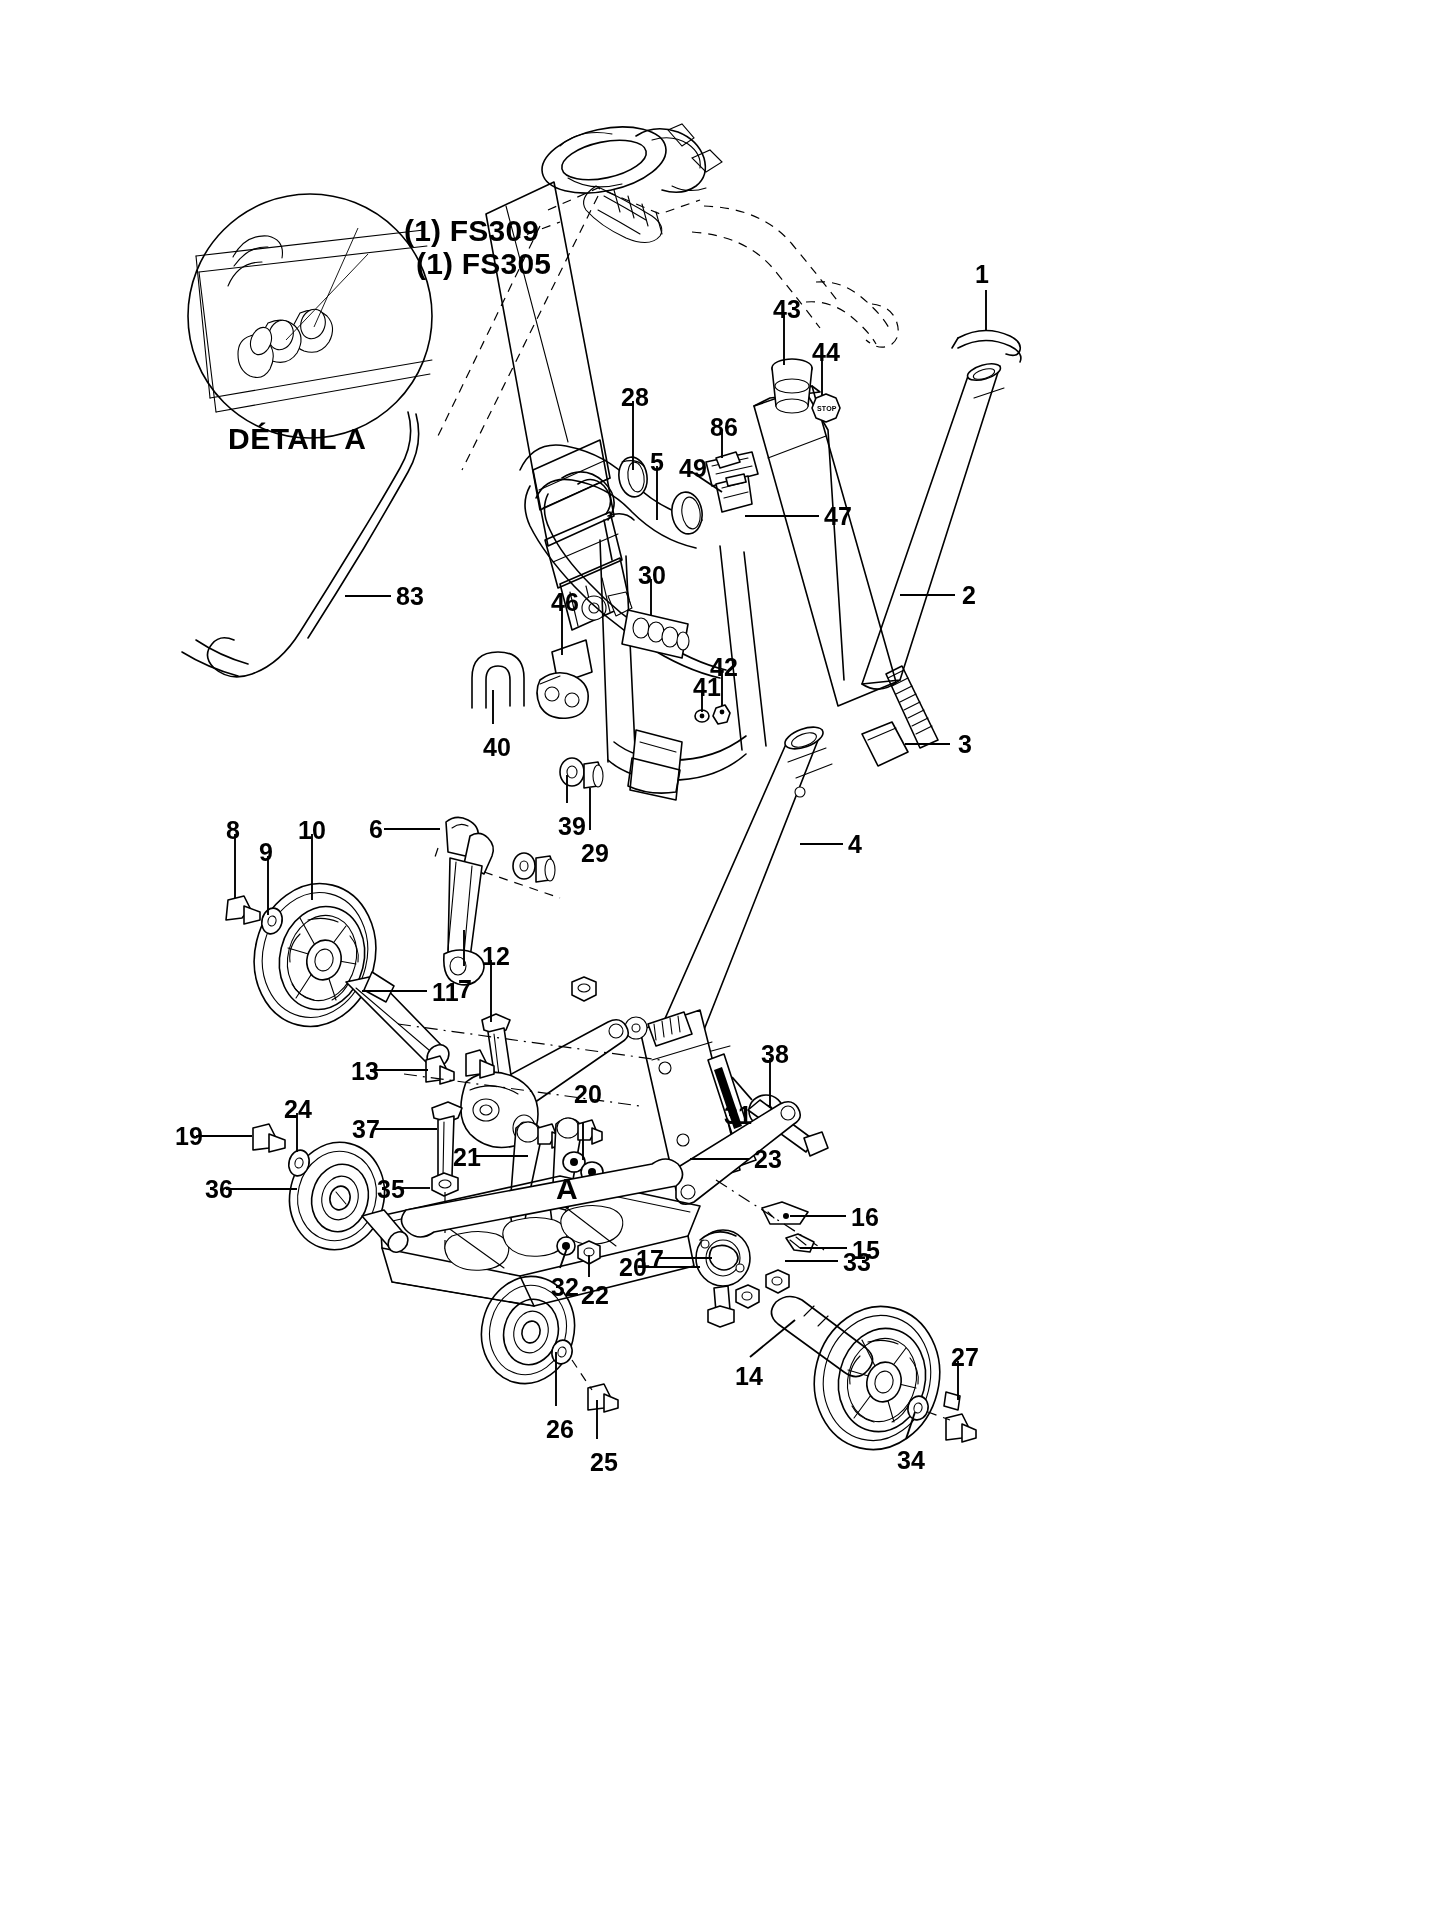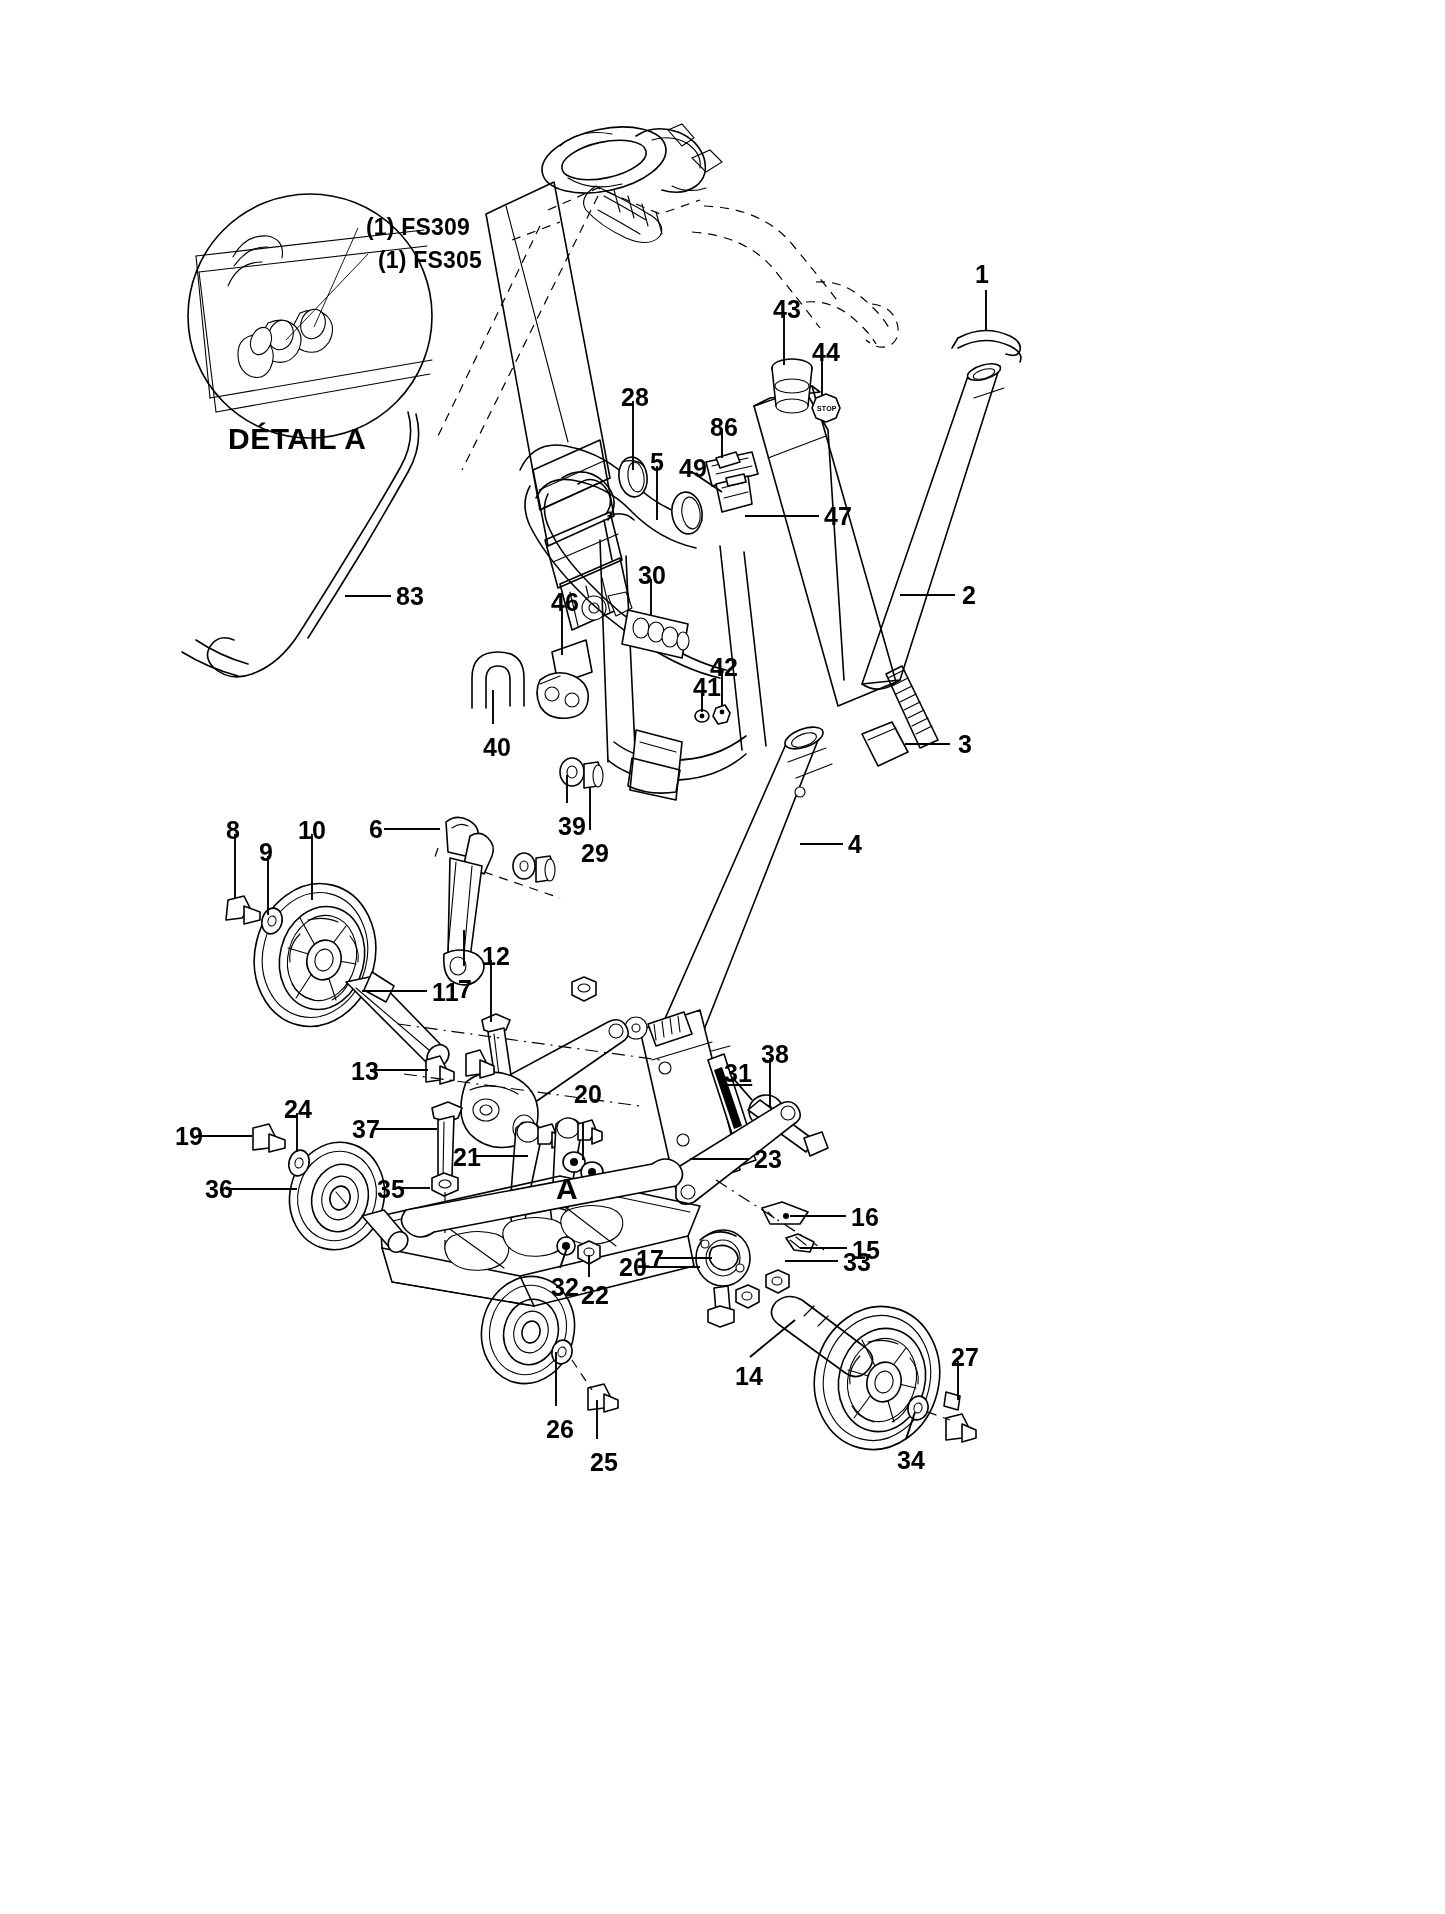--- a/index.html
+++ b/index.html
@@ -15,21 +15,21 @@
   .lbl{
     position:absolute;
     font-family:"Liberation Sans", sans-serif;
     font-weight:bold;
     color:#000;
     white-space:nowrap;
     line-height:1;
     letter-spacing:0.2px;
   }
   .lbl.num{font-size:25px;}
-  .lbl.fs{font-size:23px;}
+  .lbl.fs{font-size:30px;margin-left:38px;}
   .lbl.detail{font-size:30px;letter-spacing:0.5px;}
   .lbl.mark{font-size:30px;}
   .lbl.stop{font-size:7px;font-weight:bold;}
 </style>
 </head>
 <body>
 
 <div id="sheet">
 
   <svg class="art" viewBox="0 0 1445 1914">
@@ -611,21 +611,21 @@
       <div class="lbl num" style="left: 453px; top: 1145px;">21</div>
       <div class="lbl num" style="left: 581px; top: 1283px;">22</div>
       <div class="lbl num" style="left: 754px; top: 1147px;">23</div>
       <div class="lbl num" style="left: 284px; top: 1097px;">24</div>
       <div class="lbl num" style="left: 590px; top: 1450px;">25</div>
       <div class="lbl num" style="left: 546px; top: 1417px;">26</div>
       <div class="lbl num" style="left: 951px; top: 1345px;">27</div>
       <div class="lbl num" style="left: 621px; top: 385px;">28</div>
       <div class="lbl num" style="left: 581px; top: 841px;">29</div>
       <div class="lbl num" style="left: 638px; top: 563px;">30</div>
-      <div class="lbl num" style="left: 724px; top: 1061px; text-decoration: underline;">31</div>
+      <div class="lbl num" style="left: 724px; top: 1103px;">31</div>
       <div class="lbl num" style="left: 551px; top: 1275px;">32</div>
       <div class="lbl num" style="left: 843px; top: 1250px;">33</div>
       <div class="lbl num" style="left: 897px; top: 1448px;">34</div>
       <div class="lbl num" style="left: 377px; top: 1177px;">35</div>
       <div class="lbl num" style="left: 205px; top: 1177px;">36</div>
       <div class="lbl num" style="left: 352px; top: 1117px;">37</div>
       <div class="lbl num" style="left: 761px; top: 1042px;">38</div>
       <div class="lbl num" style="left: 558px; top: 814px;">39</div>
       <div class="lbl num" style="left: 483px; top: 735px;">40</div>
       <div class="lbl num" style="left: 693px; top: 675px;">41</div>

